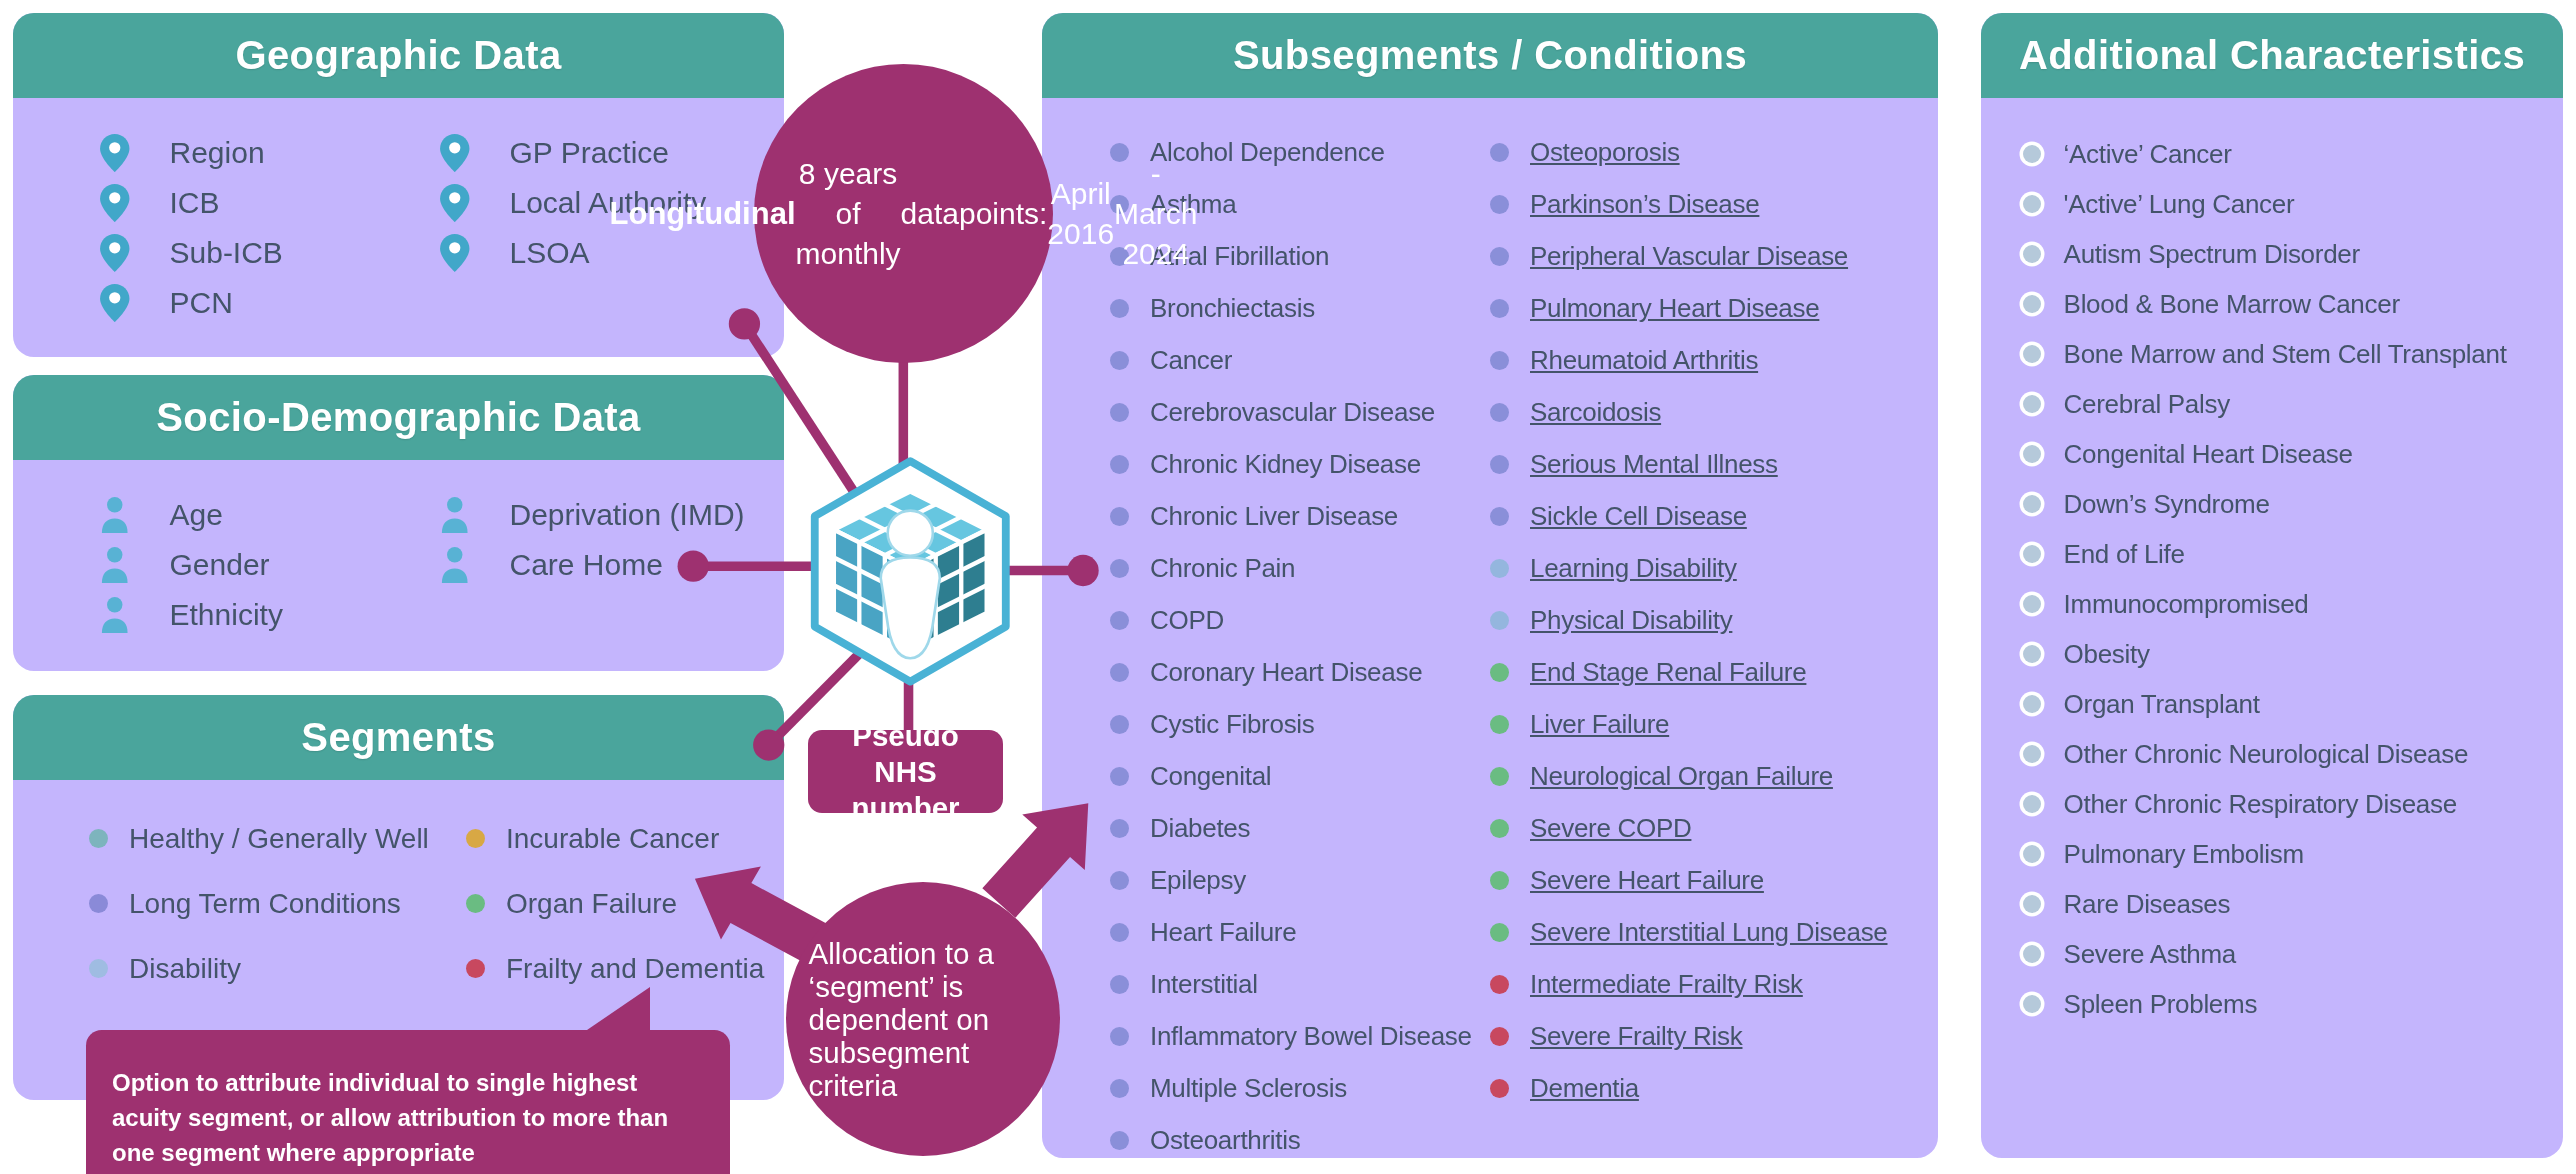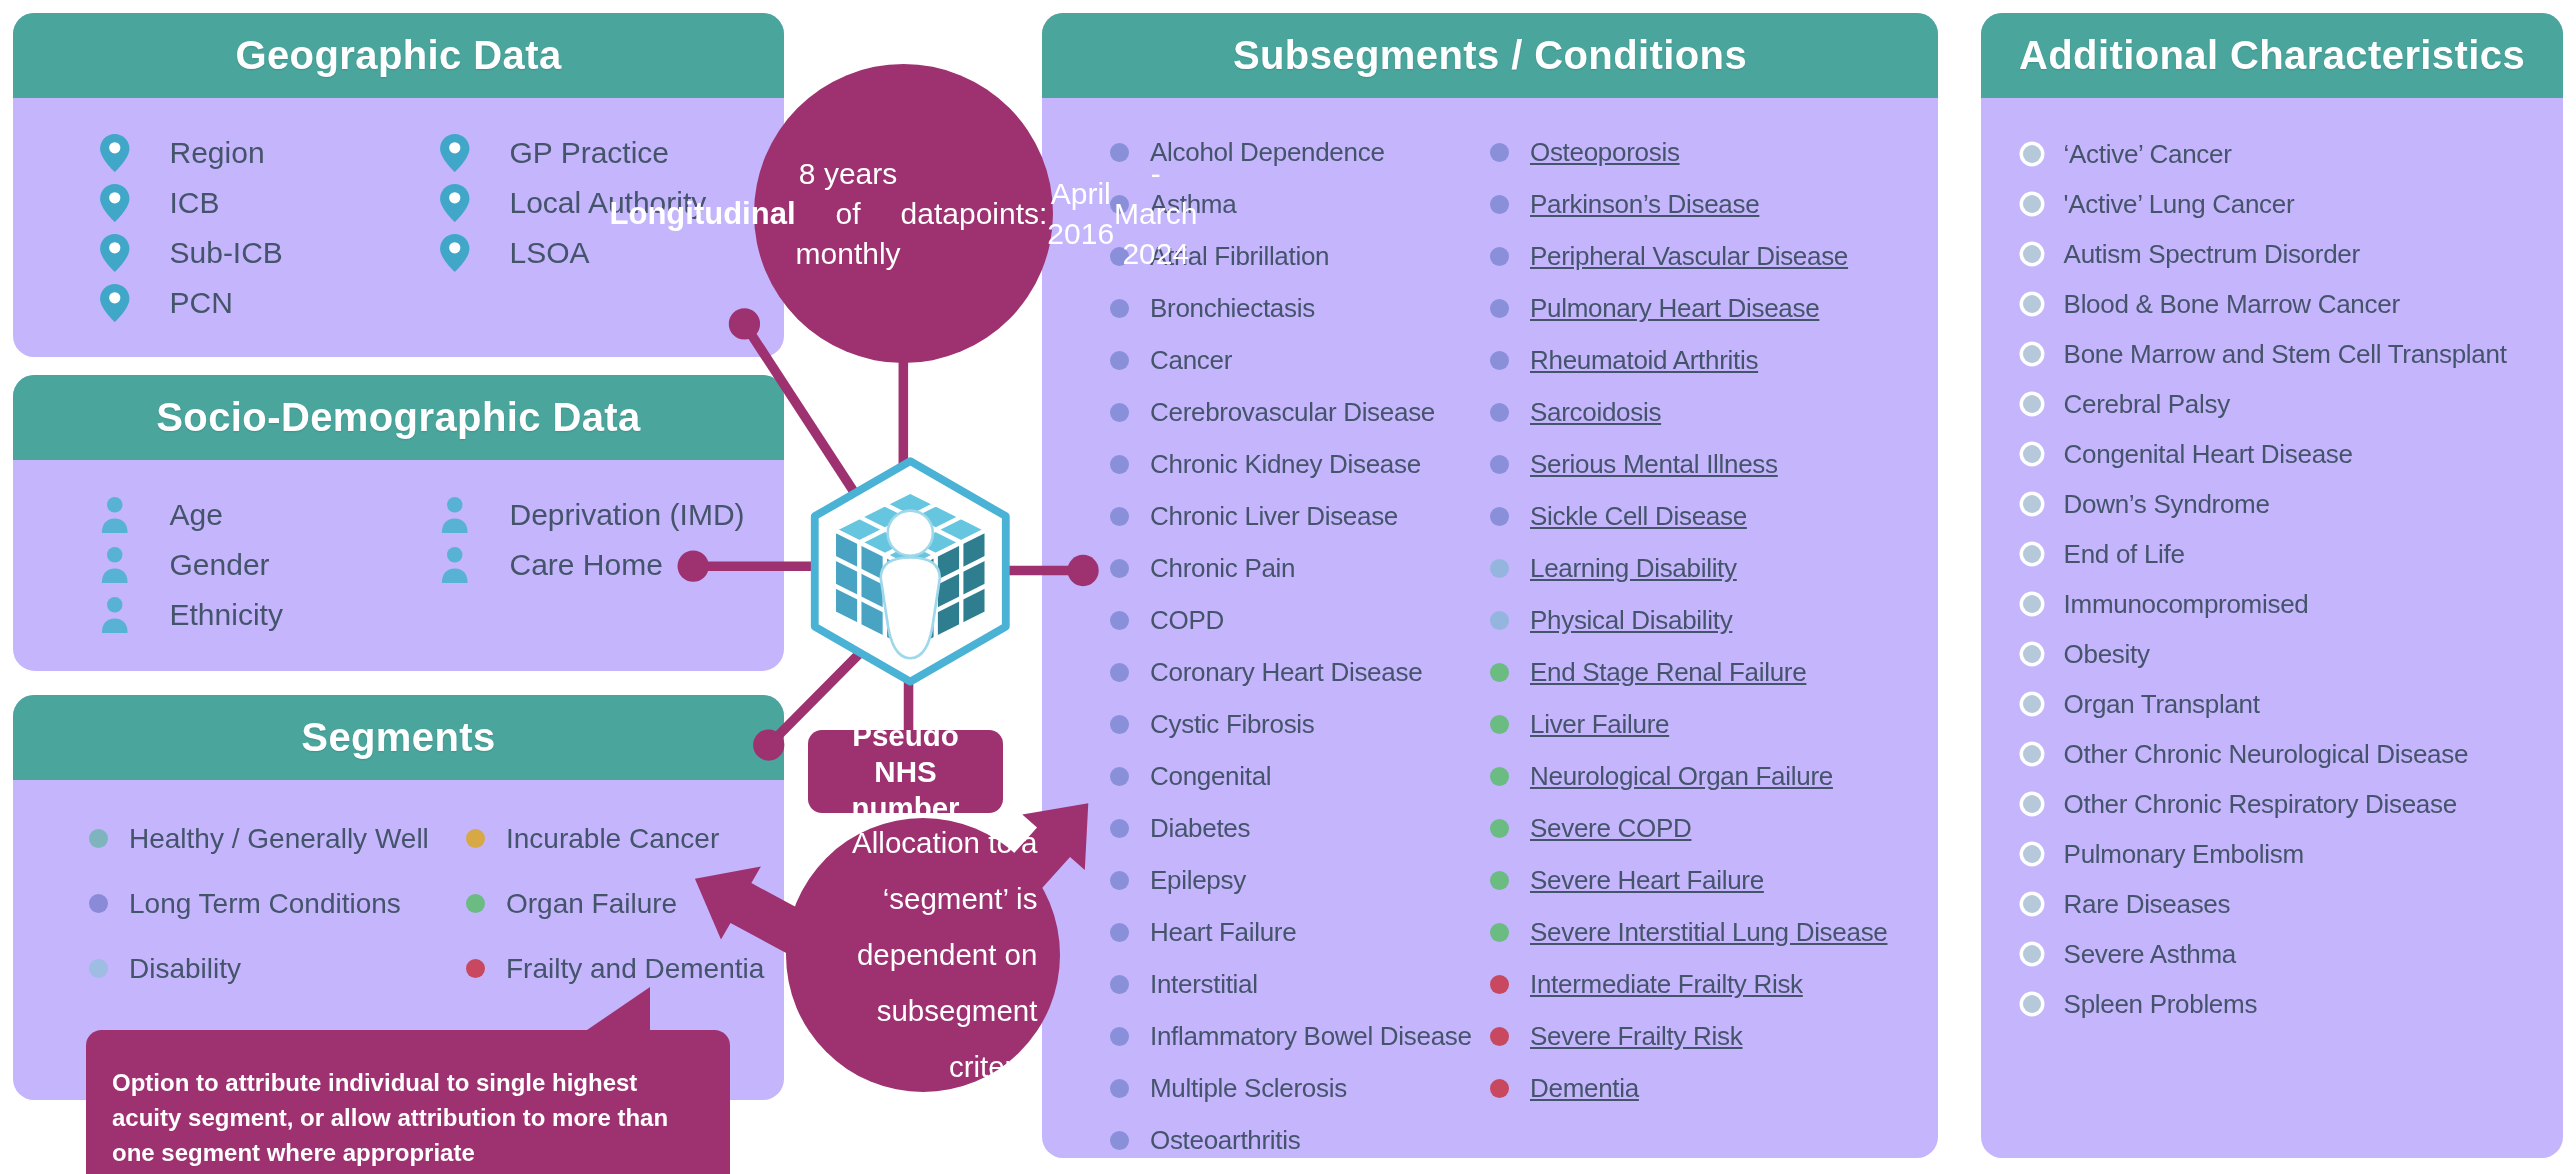--- a/index.html
+++ b/index.html
@@ -36,41 +36,41 @@
 
   
   .p-add li.row{height:50px;gap:22.6px;font-size:26px;letter-spacing:-0.3px;}
   .p-add .col1{left:42px;top:31px;}
 
   .dot{flex:none;width:19px;height:19px;border-radius:50%;background:#8a8fd9;}
   .p-add .dot{width:18px;height:18px;background:#b5c9da;box-shadow:0 0 0 3.5px #ffffff;}
 
   
   .p-geo{left:13px;top:13px;width:771px;height:344px;}
-  .p-soc{left:13px;top:375px;width:771px;height:296px;border-radius:22px;}
+  .p-soc{left:13px;top:375px;width:771px;height:296px;}
   .p-seg{left:13px;top:695px;width:771px;height:405px;}
   .p-sub{left:1042px;top:13px;width:896px;height:1145px;}
   .p-add{left:1981px;top:13px;width:582px;height:1145px;}
 
   
   .overlay{position:absolute;left:0;top:0;width:2576px;height:1174px;pointer-events:none;}
 
   
   .m{background:#9e3170;color:#ffffff;}
   .circle-long{position:absolute;left:754px;top:64px;width:299px;height:299px;border-radius:50%;
     display:flex;flex-direction:row;align-items:center;justify-content:center;text-align:center;
     font-size:30px;line-height:40px;}
   .circle-long .t1{font-weight:bold;font-size:31px;}
   .circle-long .gap{height:15.6px;}
   .pseudo-box{position:absolute;left:808px;top:730px;width:195px;height:83px;border-radius:14px;
     display:flex;align-items:center;justify-content:center;text-align:center;
     font-weight:bold;font-size:29.5px;line-height:36px;padding:0 12px;box-sizing:border-box;}
-  .circle-alloc{position:absolute;left:786px;top:818px;width:274px;height:274px;border-radius:50%;
-    display:flex;align-items:center;justify-content:center;text-align:right;
-    font-size:29.5px;line-height:56px;padding:0 22.6px;box-sizing:border-box;}
+  .circle-alloc{position:absolute;left:786px;top:882px;width:274px;height:274px;border-radius:50%;
+    display:flex;align-items:center;justify-content:center;text-align:left;
+    font-size:29.5px;line-height:33px;padding:0 22.6px;box-sizing:border-box;}
   .callout{position:absolute;left:46px;top:1030px;width:644px;border-radius:15.6px;
     padding:35px 26px;box-sizing:border-box;font-size:24px;line-height:35px;font-weight:bold;margin-left:40px;}
   .callout .tail{position:absolute;left:501px;top:-43px;width:63px;height:43px;background:#9e3170;
     clip-path:polygon(100% 0,0 100%,100% 100%);}
 </style>
 </head>
 <body>
 
 <div class="canvas">
 

